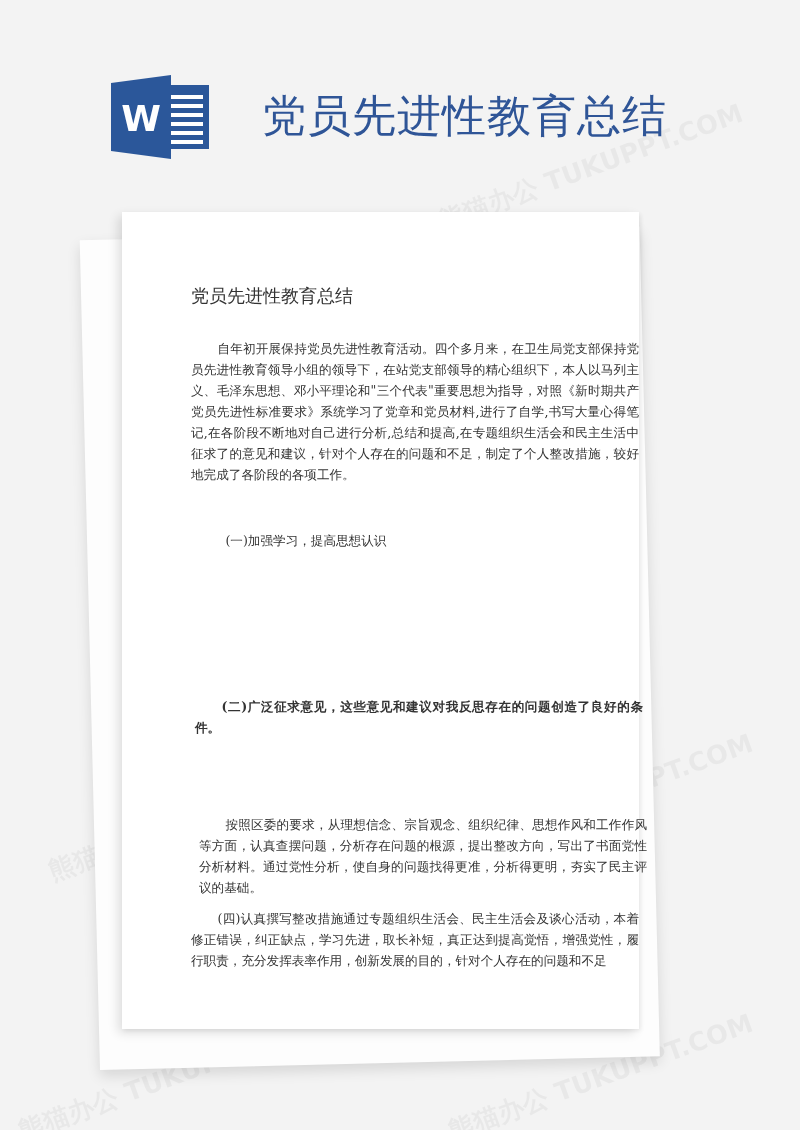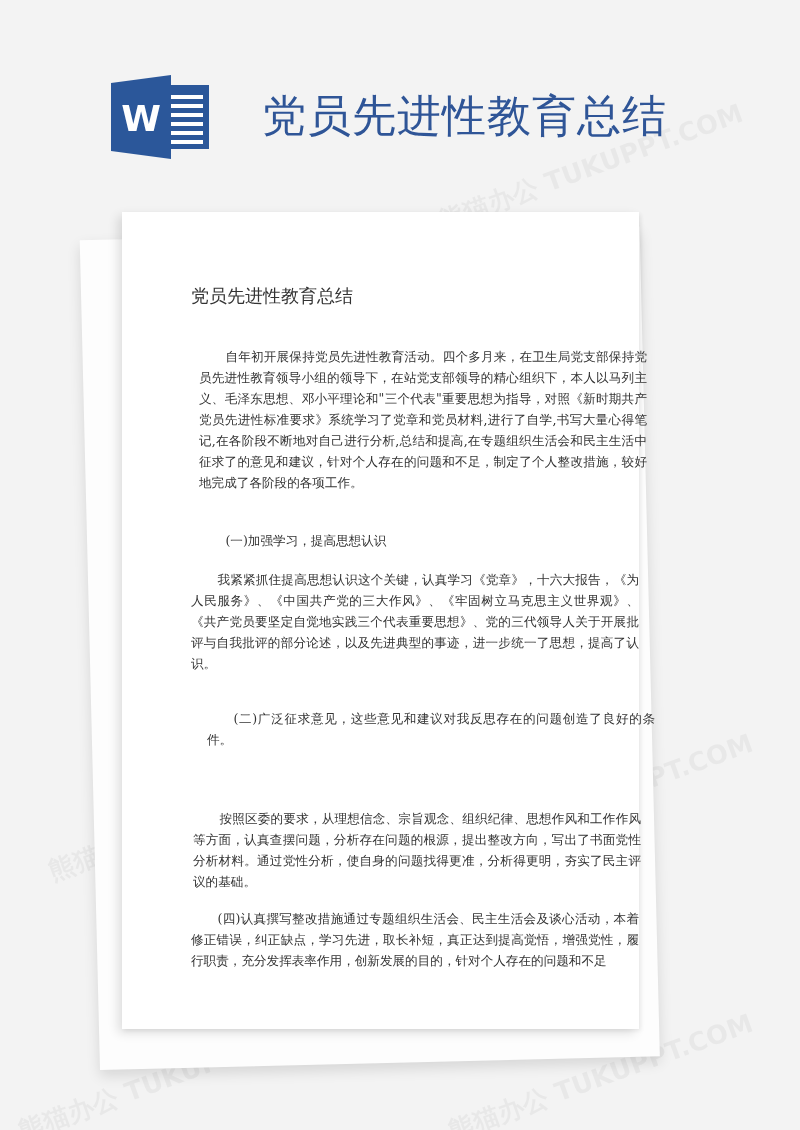--- a/index.html
+++ b/index.html
@@ -64,19 +64,18 @@
   </svg>
 </div>
 
 <div class="banner-title">党员先进性教育总结</div>
 
 <div class="page-back"></div>
 
 <div class="page-front">
   <div class="doc-title">党员先进性教育总结</div>
 
-  <p class="para indent" style="top:126px; margin:8px;">自年初开展保持党员先进性教育活动。四个多月来，在卫生局党支部保持党员先进性教育领导小组的领导下，在站党支部领导的精心组织下，本人以马列主义、毛泽东思想、邓小平理论和"三个代表"重要思想为指导，对照《新时期共产党员先进性标准要求》系统学习了党章和党员材料,进行了自学,书写大量心得笔记,在各阶段不断地对自己进行分析,总结和提高,在专题组织生活会和民主生活中征求了的意见和建议，针对个人存在的问题和不足，制定了个人整改措施，较好地完成了各阶段的各项工作。</p>
+  <p class="para indent" style="top:126px; margin:0;">自年初开展保持党员先进性教育活动。四个多月来，在卫生局党支部保持党员先进性教育领导小组的领导下，在站党支部领导的精心组织下，本人以马列主义、毛泽东思想、邓小平理论和"三个代表"重要思想为指导，对照《新时期共产党员先进性标准要求》系统学习了党章和党员材料,进行了自学,书写大量心得笔记,在各阶段不断地对自己进行分析,总结和提高,在专题组织生活会和民主生活中征求了的意见和建议，针对个人存在的问题和不足，制定了个人整改措施，较好地完成了各阶段的各项工作。</p>
   <p class="para indent" style="top:310px; margin:8px;">(一)加强学习，提高思想认识</p>
-  <p class="para indent" style="top:357px; margin:0;">我紧紧抓住提高思想认识这个关键，认真学习《党章》，十六大报告，《为人民服务》、《中国共产党的三大作风》、《牢固树立马克思主义世界观》、《共产党员要坚定自觉地实践三个代表重要思想》、党的三代领导人关于开展批评与自我批评的部分论述，以及先进典型的事迹，进一步统一了思想，提高了认识。</p>
-  <p class="para indent" style="top:480px; margin:16px;">(二)广泛征求意见，这些意见和建议对我反思存在的问题创造了良好的条件。</p>
-  <p class="para indent" style="top:594px; margin:2px;">按照区委的要求，从理想信念、宗旨观念、组织纪律、思想作风和工作作风等方面，认真查摆问题，分析存在问题的根源，提出整改方向，写出了书面党性分析材料。通过党性分析，使自身的问题找得更准，分析得更明，夯实了民主评议的基础。</p>
+  <p class="para indent" style="top:480px; margin:4px;font-weight:bold;">(二)广泛征求意见，这些意见和建议对我反思存在的问题创造了良好的条件。</p>
+  <p class="para indent" style="top:594px; margin:8px;">按照区委的要求，从理想信念、宗旨观念、组织纪律、思想作风和工作作风等方面，认真查摆问题，分析存在问题的根源，提出整改方向，写出了书面党性分析材料。通过党性分析，使自身的问题找得更准，分析得更明，夯实了民主评议的基础。</p>
   <p class="para indent" style="top:696px; margin:0;">(四)认真撰写整改措施通过专题组织生活会、民主生活会及谈心活动，本着修正错误，纠正缺点，学习先进，取长补短，真正达到提高觉悟，增强党性，履行职责，充分发挥表率作用，创新发展的目的，针对个人存在的问题和不足</p>
 </div>
 
 </body></html>

